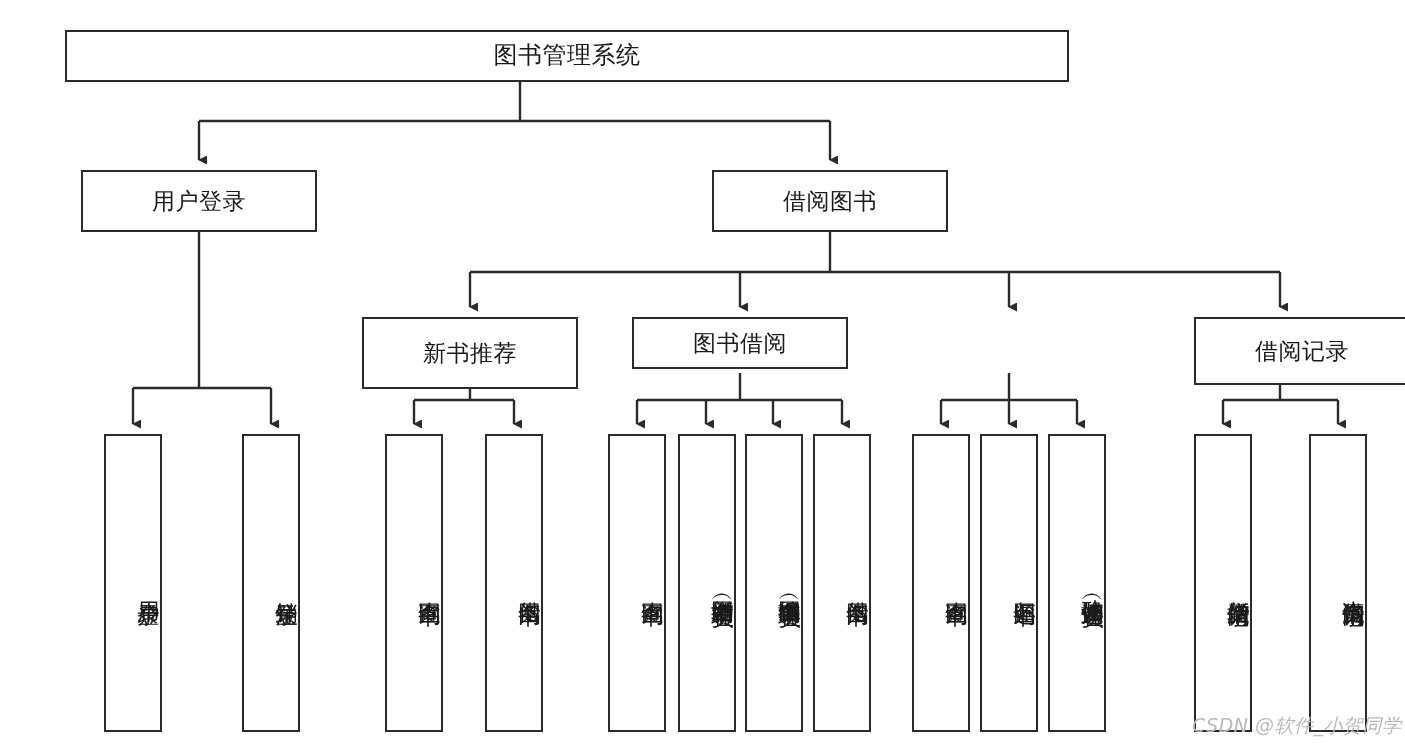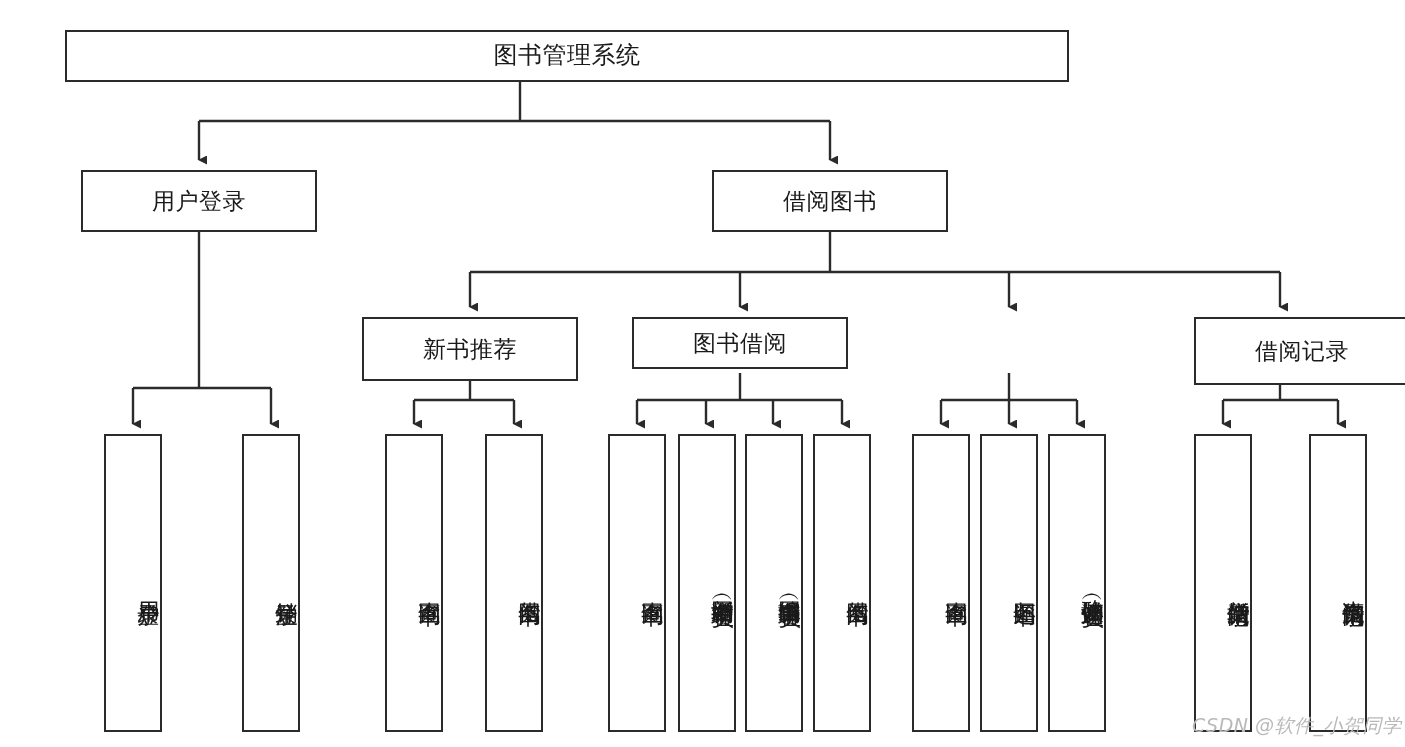--- a/index.html
+++ b/index.html
@@ -132,21 +132,21 @@
   </div>
 
   <div class="node node-h" style="left:81px; top:170px; width:236px; height:62px;">
     <span>用户登录</span>
   </div>
 
   <div class="node node-h" style="left:712px; top:170px; width:236px; height:62px;">
     <span>借阅图书</span>
   </div>
 
-  <div class="node node-h" style="left:362px; top:317px; width:216px; height:64px;">
+  <div class="node node-h" style="left:362px; top:317px; width:216px; height:72px;">
     <span>新书推荐</span>
   </div>
 
   <div class="node node-h" style="left:632px; top:317px; width:216px; height:52px;">
     <span>图书借阅</span>
   </div>
 
 
   <div class="node node-h" style="left:1172px; top:317px; width:216px; height:68px;margin-left:22px;">
     <span>借阅记录</span>

